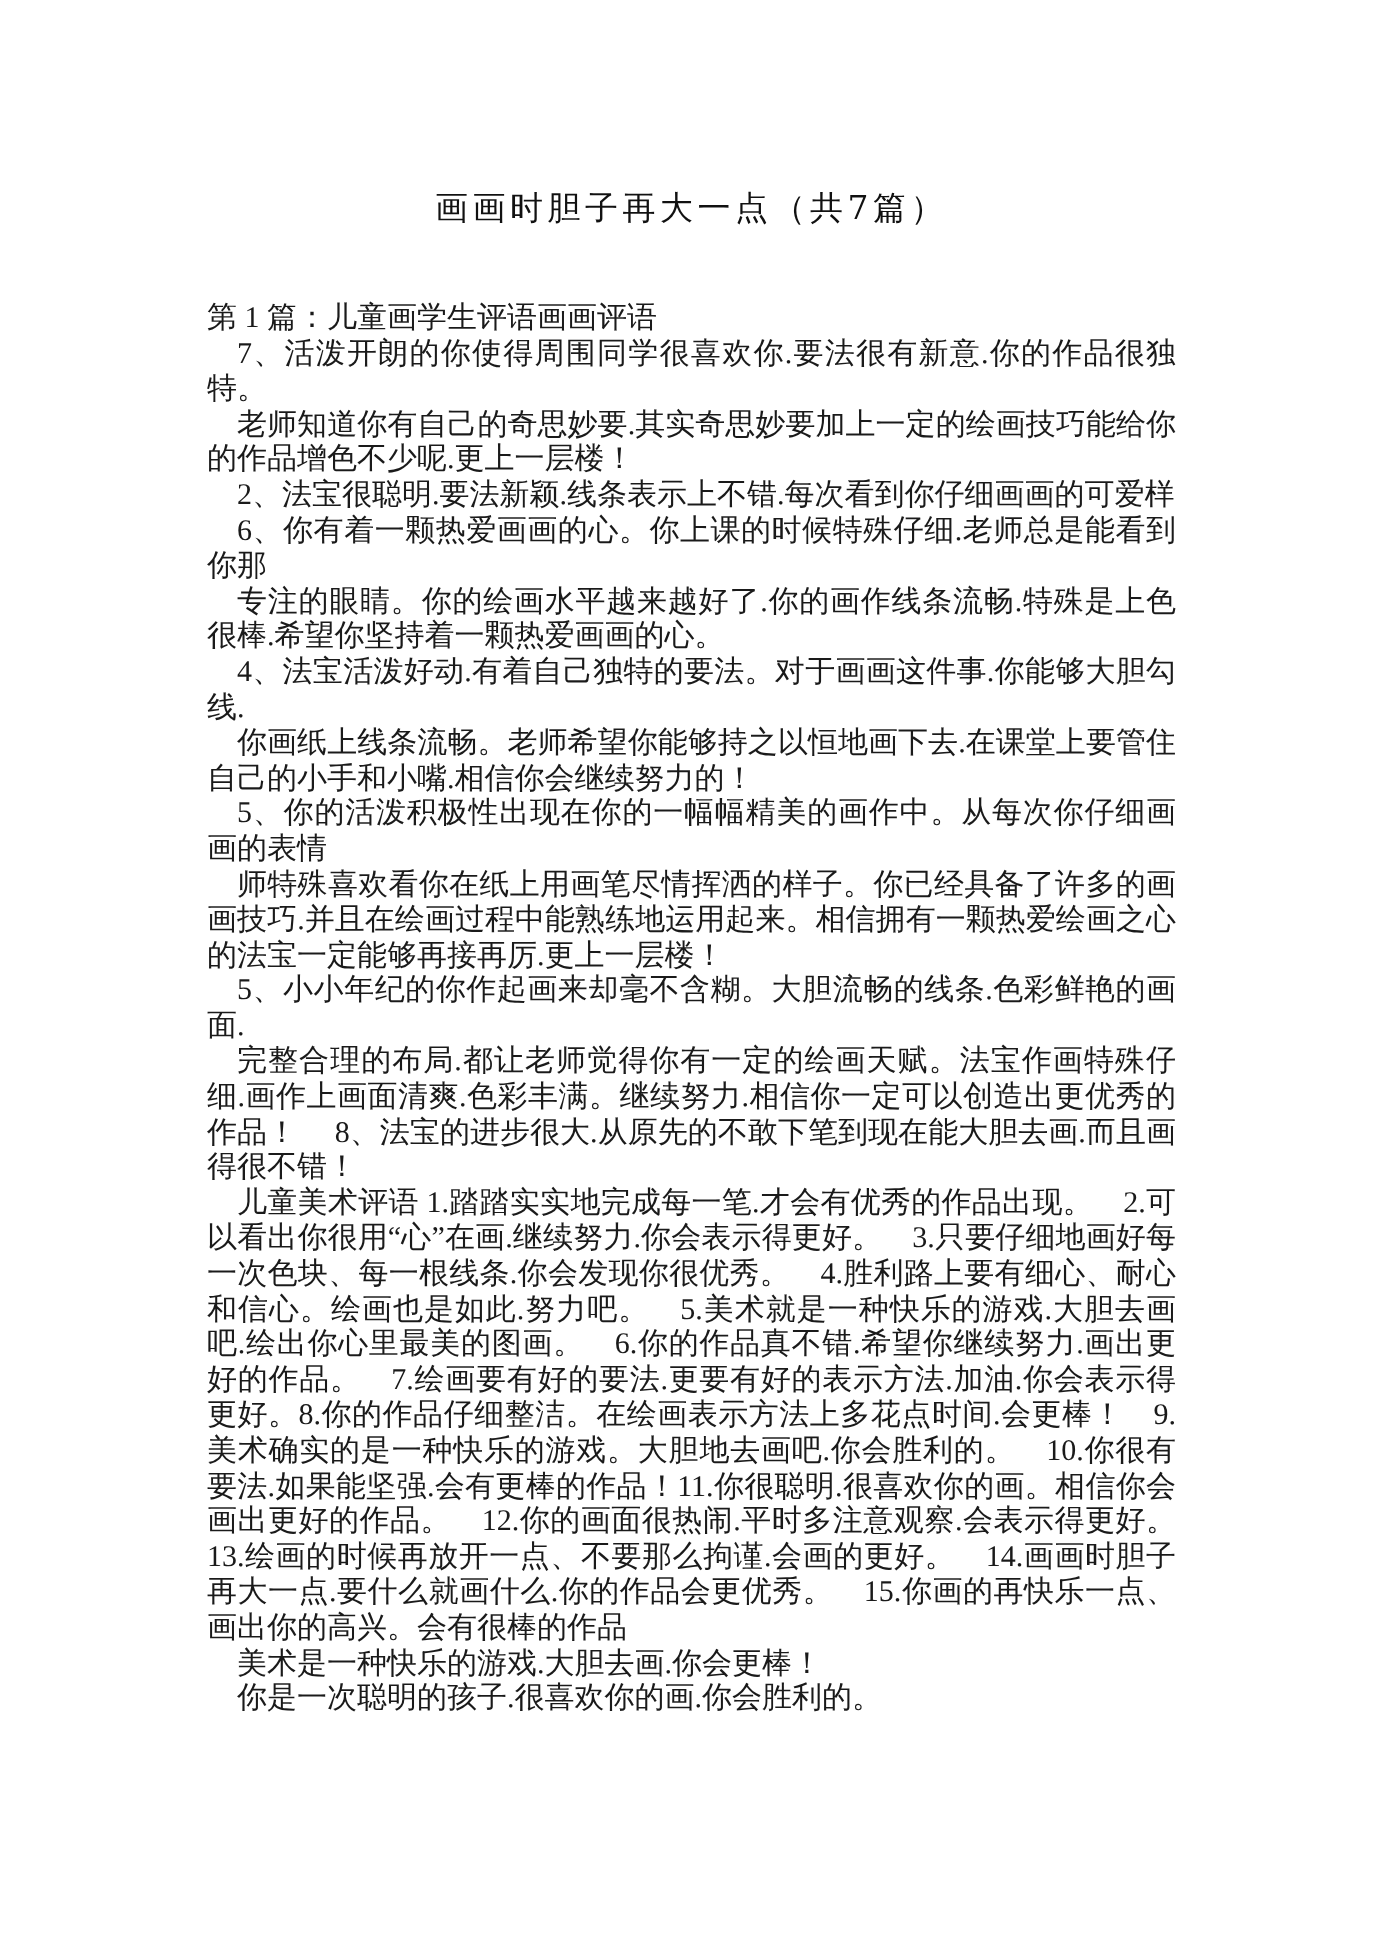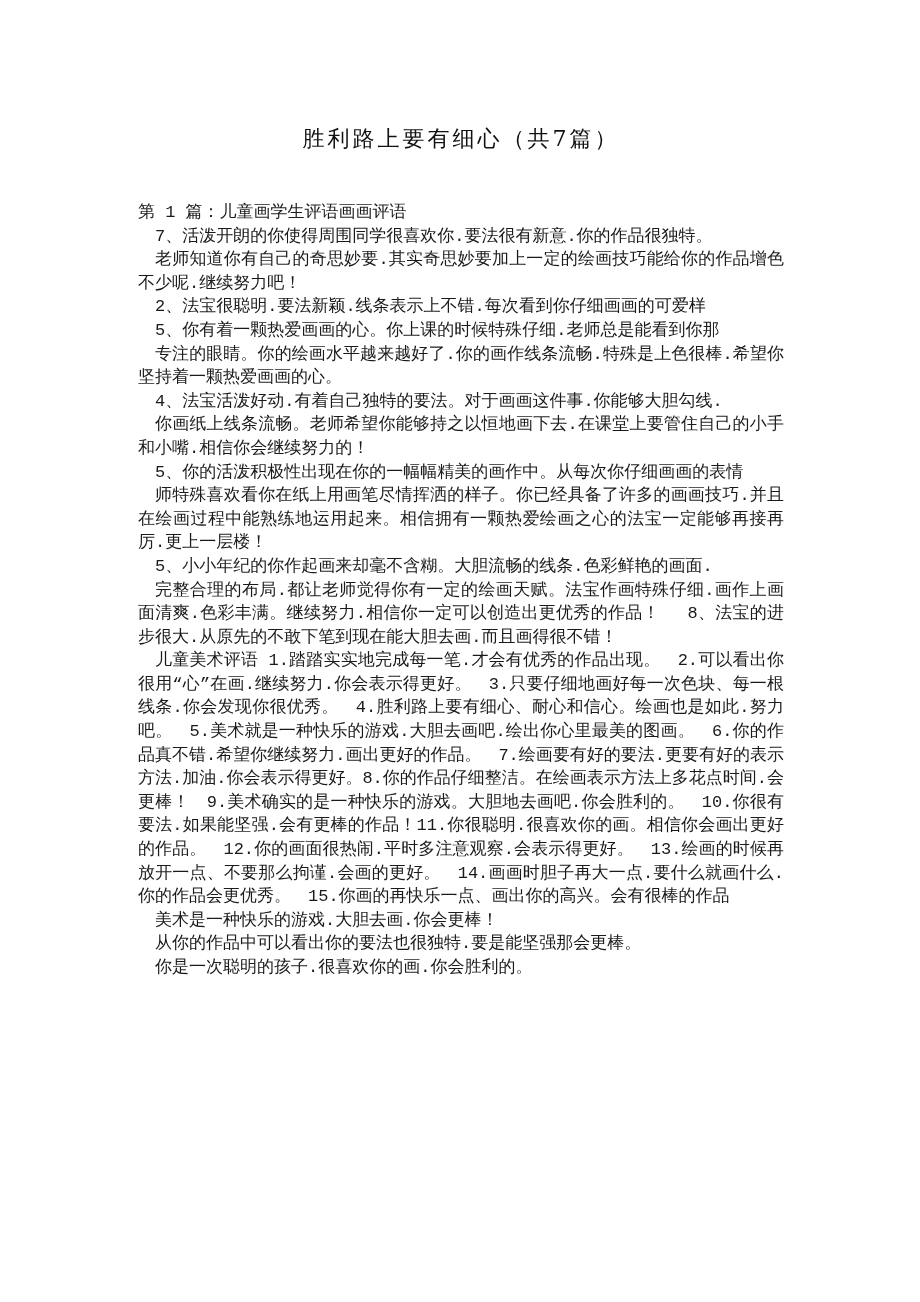--- a/index.html
+++ b/index.html
@@ -5,42 +5,41 @@
   html, body { margin: 0; padding: 0; background: #ffffff; }
   body { width: 920px; height: 1302px; position: relative; overflow: hidden; }
   .page { position: absolute; left: 138px; top: 0; width: 646px; color: #111; }
   .title {
     position: absolute; left: 0; top: 124px; width: 646px; text-align: center;
     font-family: "DejaVu Serif", "Liberation Serif", serif;
     font-size: 22px; letter-spacing: 3px; color: #111; margin: 0; font-weight: normal;
   }
   .body {
     position: absolute; left: 0; top: 201px; width: 646px;
-    font-family: Liberation Mono, monospace;
-    font-size: 17px; line-height: 23.6px; color: #1a1a1a;
+    font-family: Liberation Serif, serif;
+    font-size: 20px; line-height: 23.6px; color: #1a1a1a;
   }
   .p { margin: 0; text-align: justify; }
   .ind { text-indent: 1em; }
 </style>
 </head>
 <body>
 
 <div class="page">
-  <h1 class="title">胜利路上要有细心（共7篇）</h1>
+  <h1 class="title">画画时胆子再大一点（共7篇）</h1>
   <div class="body">
     <p class="p">第 1 篇：儿童画学生评语画画评语</p>
     <p class="p ind">7、活泼开朗的你使得周围同学很喜欢你.要法很有新意.你的作品很独特。</p>
-    <p class="p ind">老师知道你有自己的奇思妙要.其实奇思妙要加上一定的绘画技巧能给你的作品增色不少呢.继续努力吧！</p>
+    <p class="p ind">老师知道你有自己的奇思妙要.其实奇思妙要加上一定的绘画技巧能给你的作品增色不少呢.更上一层楼！</p>
     <p class="p ind">2、法宝很聪明.要法新颖.线条表示上不错.每次看到你仔细画画的可爱样</p>
-    <p class="p ind">5、你有着一颗热爱画画的心。你上课的时候特殊仔细.老师总是能看到你那</p>
+    <p class="p ind">6、你有着一颗热爱画画的心。你上课的时候特殊仔细.老师总是能看到你那</p>
     <p class="p ind">专注的眼睛。你的绘画水平越来越好了.你的画作线条流畅.特殊是上色很棒.希望你坚持着一颗热爱画画的心。</p>
     <p class="p ind">4、法宝活泼好动.有着自己独特的要法。对于画画这件事.你能够大胆勾线.</p>
     <p class="p ind">你画纸上线条流畅。老师希望你能够持之以恒地画下去.在课堂上要管住自己的小手和小嘴.相信你会继续努力的！</p>
     <p class="p ind">5、你的活泼积极性出现在你的一幅幅精美的画作中。从每次你仔细画画的表情</p>
     <p class="p ind">师特殊喜欢看你在纸上用画笔尽情挥洒的样子。你已经具备了许多的画画技巧.并且在绘画过程中能熟练地运用起来。相信拥有一颗热爱绘画之心的法宝一定能够再接再厉.更上一层楼！</p>
     <p class="p ind">5、小小年纪的你作起画来却毫不含糊。大胆流畅的线条.色彩鲜艳的画面.</p>
     <p class="p ind">完整合理的布局.都让老师觉得你有一定的绘画天赋。法宝作画特殊仔细.画作上画面清爽.色彩丰满。继续努力.相信你一定可以创造出更优秀的作品！　 8、法宝的进步很大.从原先的不敢下笔到现在能大胆去画.而且画得很不错！</p>
     <p class="p ind">儿童美术评语 1.踏踏实实地完成每一笔.才会有优秀的作品出现。　2.可以看出你很用“心”在画.继续努力.你会表示得更好。　3.只要仔细地画好每一次色块、每一根线条.你会发现你很优秀。　4.胜利路上要有细心、耐心和信心。绘画也是如此.努力吧。　5.美术就是一种快乐的游戏.大胆去画吧.绘出你心里最美的图画。　6.你的作品真不错.希望你继续努力.画出更好的作品。　7.绘画要有好的要法.更要有好的表示方法.加油.你会表示得更好。8.你的作品仔细整洁。在绘画表示方法上多花点时间.会更棒！　9.美术确实的是一种快乐的游戏。大胆地去画吧.你会胜利的。　10.你很有要法.如果能坚强.会有更棒的作品！11.你很聪明.很喜欢你的画。相信你会画出更好的作品。　12.你的画面很热闹.平时多注意观察.会表示得更好。　13.绘画的时候再放开一点、不要那么拘谨.会画的更好。　14.画画时胆子再大一点.要什么就画什么.你的作品会更优秀。　15.你画的再快乐一点、画出你的高兴。会有很棒的作品</p>
     <p class="p ind">美术是一种快乐的游戏.大胆去画.你会更棒！</p>
-    <p class="p ind">从你的作品中可以看出你的要法也很独特.要是能坚强那会更棒。</p>
     <p class="p ind">你是一次聪明的孩子.很喜欢你的画.你会胜利的。</p>
   </div>
 </div>
 
 </body></html>

